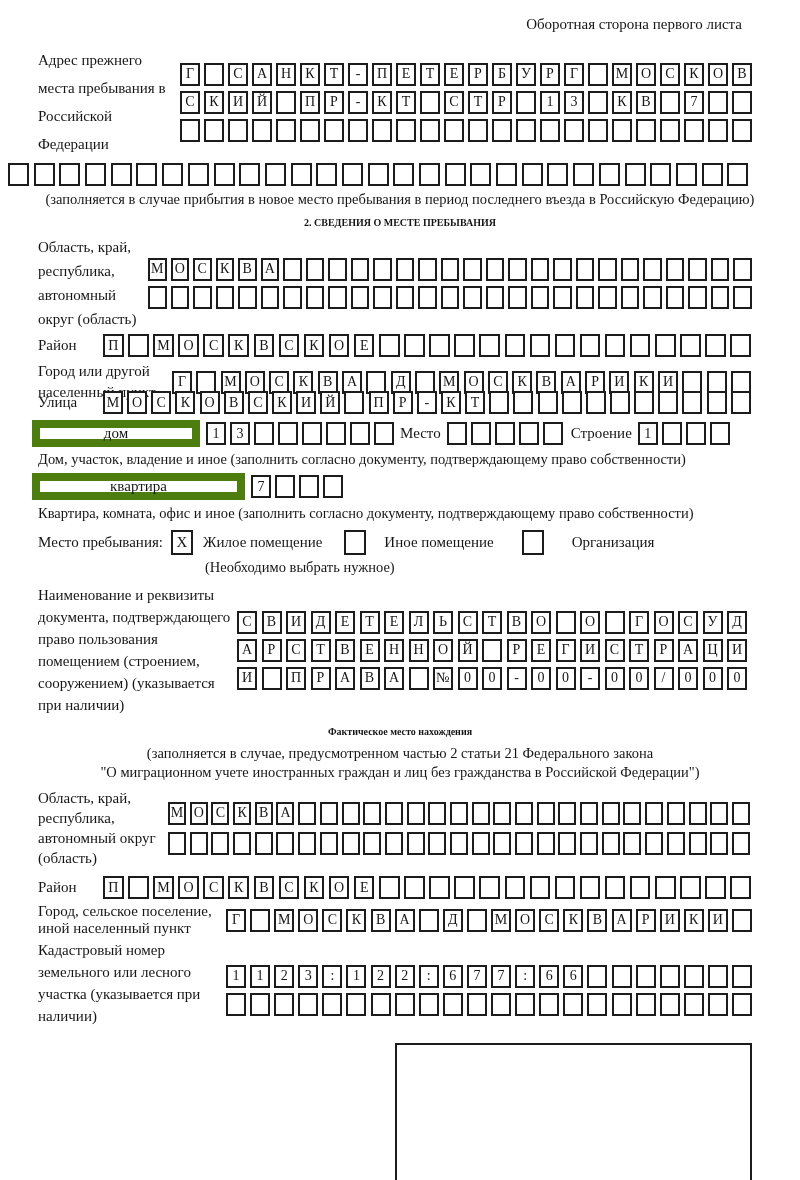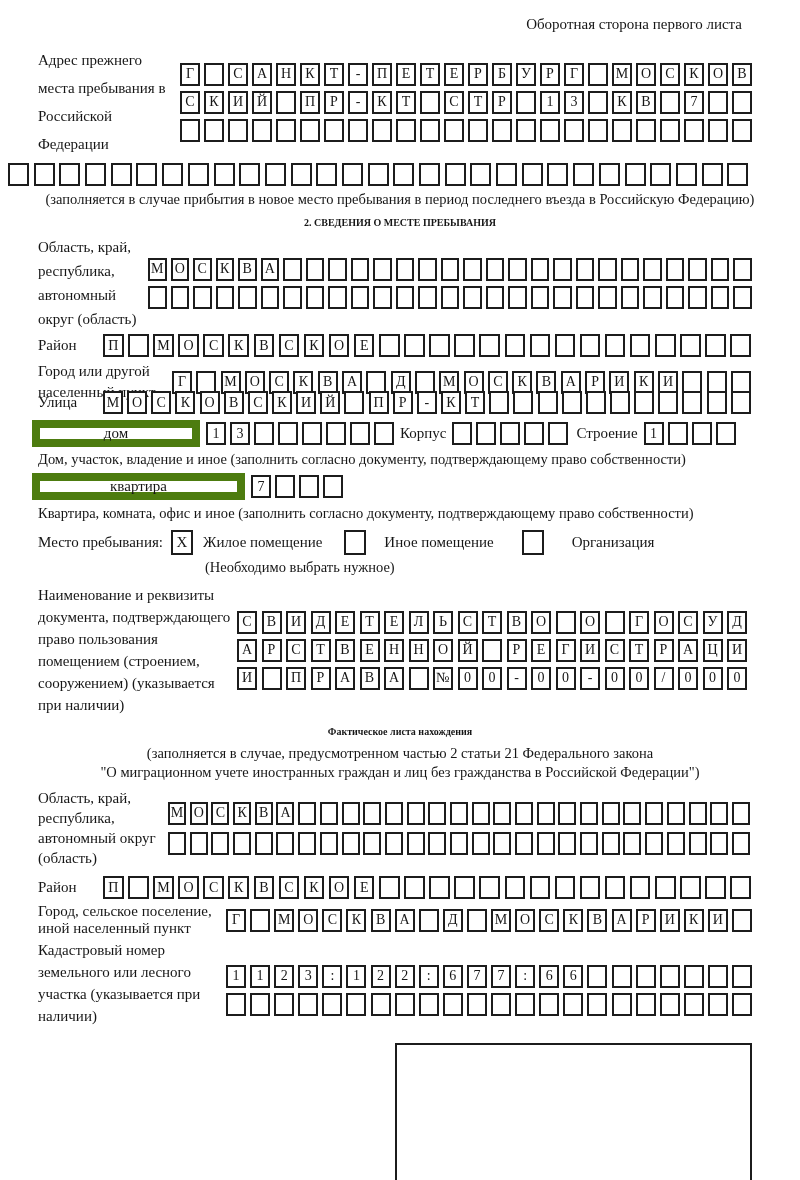--- a/index.html
+++ b/index.html
@@ -313,21 +313,21 @@
     <div class="cellrow" style="--cw:20px;--cg:4px;margin-left:6px">
         <span class="cell">1</span>
         <span class="cell">3</span>
         <span class="cell"></span>
         <span class="cell"></span>
         <span class="cell"></span>
         <span class="cell"></span>
         <span class="cell"></span>
         <span class="cell"></span>
       </div>
-    <div class="flabel" style="margin:0 6px 0 2px">Корпус</div>
+    <div class="flabel" style="margin:0 6px 0 2px">Место</div>
     <div class="cellrow" style="--cw:20px;--cg:4px">
         <span class="cell"></span>
         <span class="cell"></span>
         <span class="cell"></span>
         <span class="cell"></span>
         <span class="cell"></span>
       </div>
     <div class="flabel" style="margin:0 6px 0 4px">Строение</div>
     <div class="cellrow" style="--cw:20px;--cg:4px">
         <span class="cell">1</span>
@@ -428,21 +428,21 @@
           <span class="cell">0</span>
           <span class="cell">0</span>
           <span class="cell">/</span>
           <span class="cell">0</span>
           <span class="cell">0</span>
           <span class="cell">0</span>
         </div>
     </div>
   </div>
 
-  <div class="sect-title" style="margin-top:10px">Фактическое листа нахождения</div>
+  <div class="sect-title" style="margin-top:10px">Фактическое место нахождения</div>
   <div class="note center" style="margin-top:7px;line-height:19px">
     <div>(заполняется в случае, предусмотренном частью 2 статьи 21 Федерального закона</div>
     <div>"О миграционном учете иностранных граждан и лиц без гражданства в Российской Федерации")</div>
   </div>
 
   <div class="frow" style="margin:6px 0 0 38px">
     <div class="flabel" style="width:130px;line-height:20px;">Область, край, республика, автономный округ (область)</div>
     <div class="cellcol" style="gap:7px">
       <div class="cellrow" style="--cw:18px;--cg:3.7px">
           <span class="cell">М</span>

